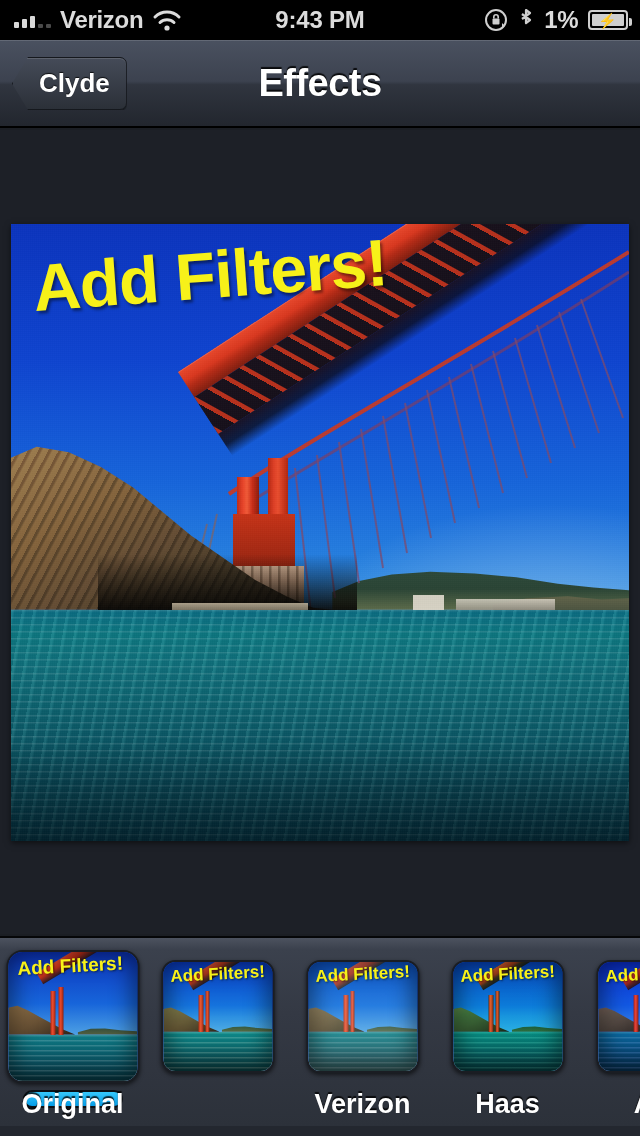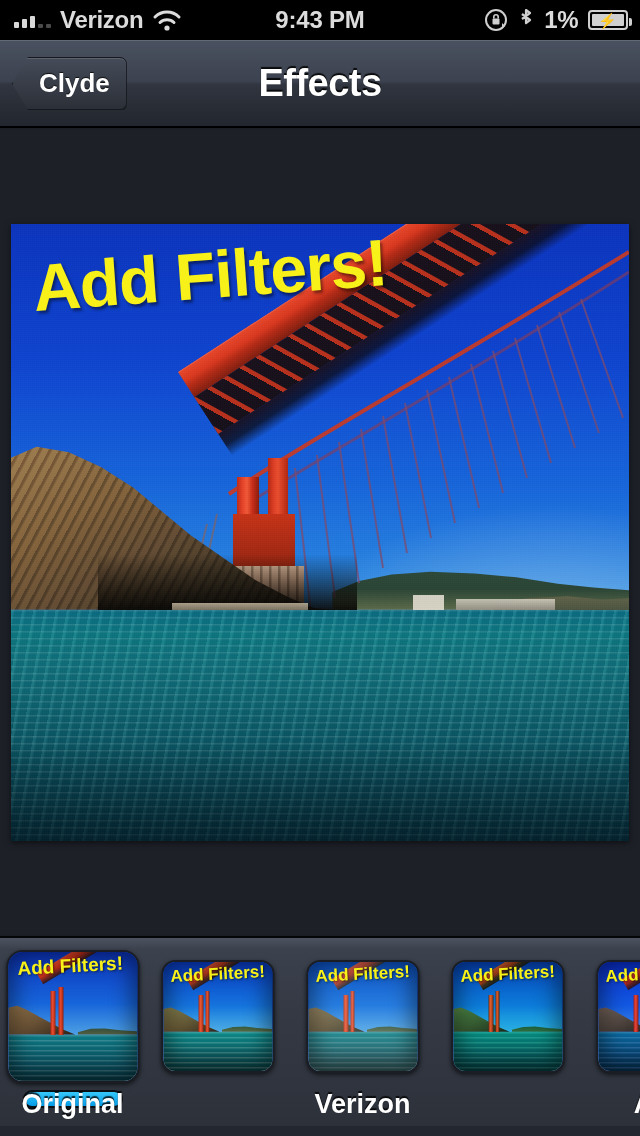--- a/index.html
+++ b/index.html
@@ -429,20 +429,21 @@
             <div class="m-deck"></div>
               <div class="m-tower"></div>
               <div class="m-tower2"></div>
             <div class="m-water"></div>
             <div class="m-tint t-haas"></div>
               <div class="m-vig"></div>
             <div class="m-cap">Add Filters!</div>
           </div>
         </div>
 
+        <div class="flabel">Haas</div>
       </div>
 
       <div class="filt">
         <div class="thumbwrap">
           <div class="mini">
             <div class="m-sky"></div>
               <div class="m-hill"></div>
             <div class="m-deck"></div>
               <div class="m-tower"></div>
             <div class="m-water"></div>

